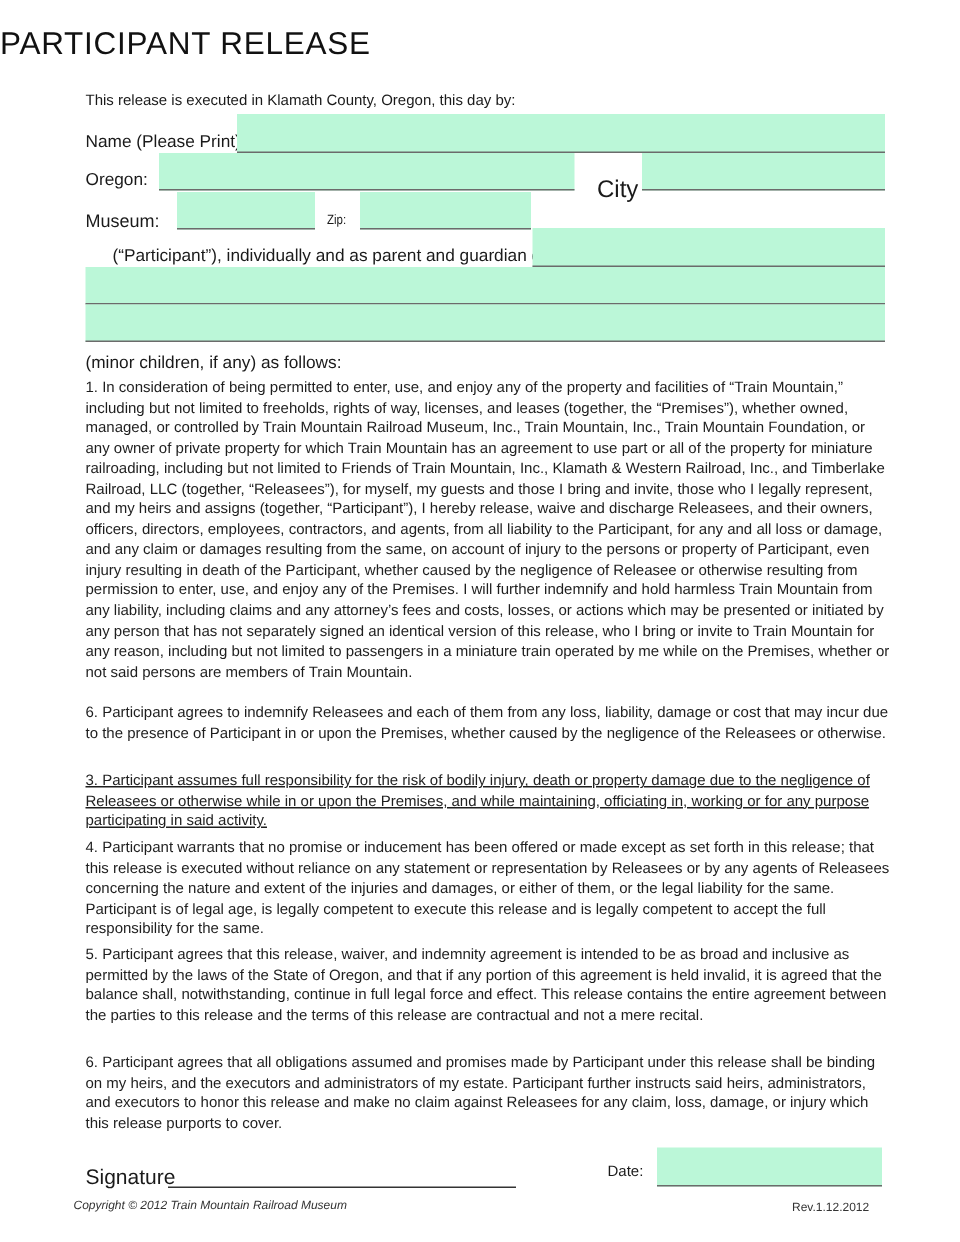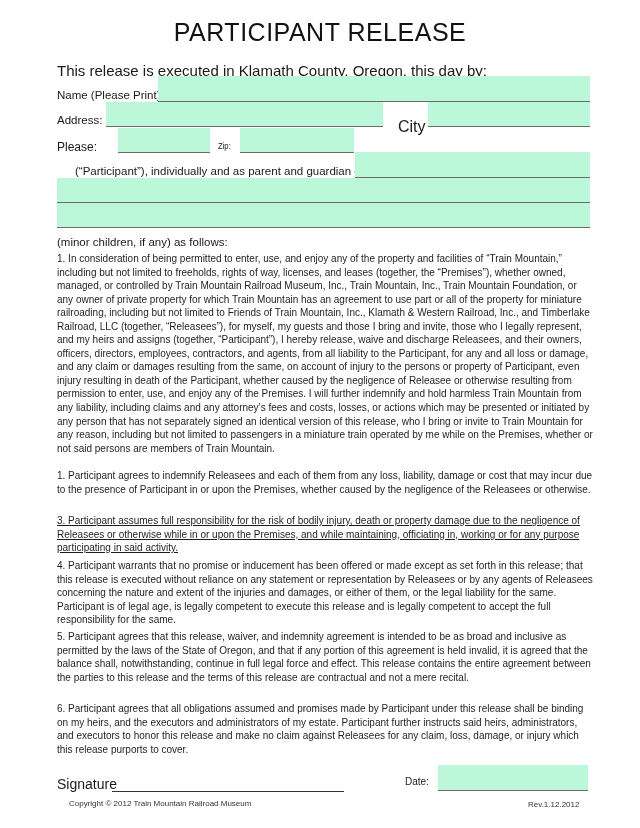--- a/index.html
+++ b/index.html
@@ -1,21 +1,21 @@
 <!DOCTYPE html>
 <html><head>
   <meta charset="utf-8">
   <style>
     html, body { margin: 0; padding: 0; background: #ffffff; }
     body { width: 640px; height: 828px; position: relative; overflow: hidden;
            font-family: "Liberation Sans", sans-serif; color: #1a1a1a; }
     .abs { position: absolute; }
-    .title { left: 0; width: 640px; top: 18px; text-align: center; font-size: 25px;
+    .title { left: 0; width: 640px; top: 18px; text-align: left; font-size: 21px;
              letter-spacing: 0.5px; color: #111; font-weight: normal; }
-    .small { font-size: 15px; }
+    .small { font-size: 10px; }
     .label { font-size: 11.5px; white-space: nowrap; }
     .field { position: absolute; background: #bbf7d8; border-bottom: 1.5px solid #6b6b6b;
              box-sizing: border-box; cursor: text; }
     .field input { width: 100%; height: 100%; border: 0; background: transparent; outline: none;
                    font-family: "Liberation Sans", sans-serif; font-size: 12px; padding: 0 4px; box-sizing: border-box; }
     .para { left: 57px; width: 538px; font-size: 10px; line-height: 13.55px; color: #1e1e1e; }
     .sigline { border-bottom: 1px solid #333; }
     .footer { font-size: 8px; color: #333; }
   </style>
 </head>
@@ -23,31 +23,31 @@
 
 <div class="abs title">PARTICIPANT RELEASE</div>
 
 <div class="abs small" style="left:57px; top:62px;">This release is executed in Klamath County, Oregon, this day by:</div>
 
 <div class="abs label" style="left:57px; top:89px;">Name (Please Print)</div>
 <div class="field" style="left:158px; top:76px; width:432px; height:26px;">
   <input type="text" value="" style="">
 </div>
 
-<div class="abs label" style="left:57px; top:114px;">Address:</div>
+<div class="abs label" style="left:57px; top:114px;">Oregon:</div>
 <div class="field" style="left:106px; top:102px; width:277px; height:25px;">
   <input type="text" value="" style="">
 </div>
 
 <div class="abs label" style="left:398px; top:118px; font-size:16px;">City</div>
 <div class="field" style="left:428px; top:102px; width:162px; height:25px;">
   <input type="text" value="" style="">
 </div>
 
-<div class="abs label" style="left:57px; top:140px; font-size:12px;">Please:</div>
+<div class="abs label" style="left:57px; top:140px; font-size:12px;">Museum:</div>
 <div class="field" style="left:118px; top:128px; width:92px; height:25px;">
   <input type="text" value="" style="">
 </div>
 
 <div class="abs label" style="left:218px; top:141px; font-size:9px; transform:scaleX(0.85); transform-origin:left;">Zip:</div>
 <div class="field" style="left:240px; top:128px; width:114px; height:25px;">
   <input type="text" value="" style="">
 </div>
 
 <div class="abs label" style="left:75px; top:165px; font-size:11.5px;">(“Participant”), individually and as parent and guardian of:</div>
@@ -57,28 +57,28 @@
 <div class="field" style="left:57px; top:178px; width:533px; height:25px;">
   <input type="text" value="" style="">
 </div>
 <div class="field" style="left:57px; top:203px; width:533px; height:25px;">
   <input type="text" value="" style="">
 </div>
 
 <div class="abs label" style="left:57px; top:236px;text-align:right;">(minor children, if any) as follows:</div>
 
 <div class="abs para" style="top:252px;">1.  In consideration of being permitted to enter, use, and enjoy any of the property and facilities of “Train Mountain,” including but not limited to freeholds, rights of way, licenses, and leases (together, the “Premises”), whether owned, managed, or controlled by Train Mountain Railroad Museum, Inc., Train Mountain, Inc., Train Mountain Foundation, or any owner of private property for which Train Mountain has an agreement to use part or all of the property for miniature railroading, including but not limited to Friends of Train Mountain, Inc., Klamath &amp; Western Railroad, Inc., and Timberlake Railroad, LLC (together, “Releasees”), for myself, my guests and those I bring and invite, those who I legally represent, and my heirs and assigns (together, “Participant”), I hereby release, waive and discharge Releasees, and their owners, officers, directors, employees, contractors, and agents, from all liability to the Participant, for any and all loss or damage, and any claim or damages resulting from the same, on account of injury to the persons or property of Participant, even injury resulting in death of the Participant, whether caused by the negligence of Releasee or otherwise resulting from permission to enter, use, and enjoy any of the Premises. I will further indemnify and hold harmless Train Mountain from any liability, including claims and any attorney’s fees and costs, losses, or actions which may be presented or initiated by any person that has not separately signed an identical version of this release, who I bring or invite to Train Mountain for any reason, including but not limited to passengers in a miniature train operated by me while on the Premises, whether or not said persons are members of Train Mountain.</div>
-<div class="abs para" style="top:469px;">1.  Participant agrees to indemnify Releasees and each of them from any loss, liability, damage or cost that may incur due to the presence of Participant in or upon the Premises, whether caused by the negligence of the Releasees or otherwise.</div>
+<div class="abs para" style="top:469px;">6.  Participant agrees to indemnify Releasees and each of them from any loss, liability, damage or cost that may incur due to the presence of Participant in or upon the Premises, whether caused by the negligence of the Releasees or otherwise.</div>
 <div class="abs para" style="top:514px;text-decoration:underline;">3.  Participant assumes full responsibility for the risk of bodily injury, death or property damage due to the negligence of Releasees or otherwise while in or upon the Premises, and while maintaining, officiating in, working or for any purpose participating in said activity.</div>
 <div class="abs para" style="top:559px;">4.  Participant warrants that no promise or inducement has been offered or made except as set forth in this release; that this release is executed without reliance on any statement or representation by Releasees or by any agents of Releasees concerning the nature and extent of the injuries and damages, or either of them, or the legal liability for the same.  Participant is of legal age, is legally competent to execute this release and is legally competent to accept the full responsibility for the same.</div>
 <div class="abs para" style="top:630px;">5.  Participant agrees that this release, waiver, and indemnity agreement is intended to be as broad and inclusive as permitted by the laws of the State of Oregon, and that if any portion of this agreement is held invalid, it is agreed that the balance shall, notwithstanding, continue in full legal force and effect.  This release contains the entire agreement between the parties to this release and the terms of this release are contractual and not a mere recital.</div>
 <div class="abs para" style="top:702px;">6.  Participant agrees that all obligations assumed and promises made by Participant under this release shall be binding on my heirs, and the executors and administrators of my estate.  Participant further instructs said heirs, administrators, and executors to honor this release and make no claim against Releasees for any claim, loss, damage, or injury which this release purports to cover.</div>
 
 <div class="abs" style="left:57px; top:776px; font-size:14px;">Signature</div>
 <div class="abs sigline" style="left:112px; top:778px; width:232px; height:13px;"></div>
 
 <div class="abs" style="left:405px; top:776px; font-size:10px;">Date:</div>
 <div class="field" style="left:438px; top:765px; width:150px; height:26px;">
   <input type="text" value="" style="">
 </div>
 
-<div class="abs footer" style="left:69px; top:799px;">Copyright © 2012   Train Mountain Railroad Museum</div>
+<div class="abs footer" style="left:49px; top:799px;font-style:italic;">Copyright © 2012   Train Mountain Railroad Museum</div>
 <div class="abs footer" style="left:528px; top:800px;">Rev.1.12.2012</div>
 
 </body></html>

